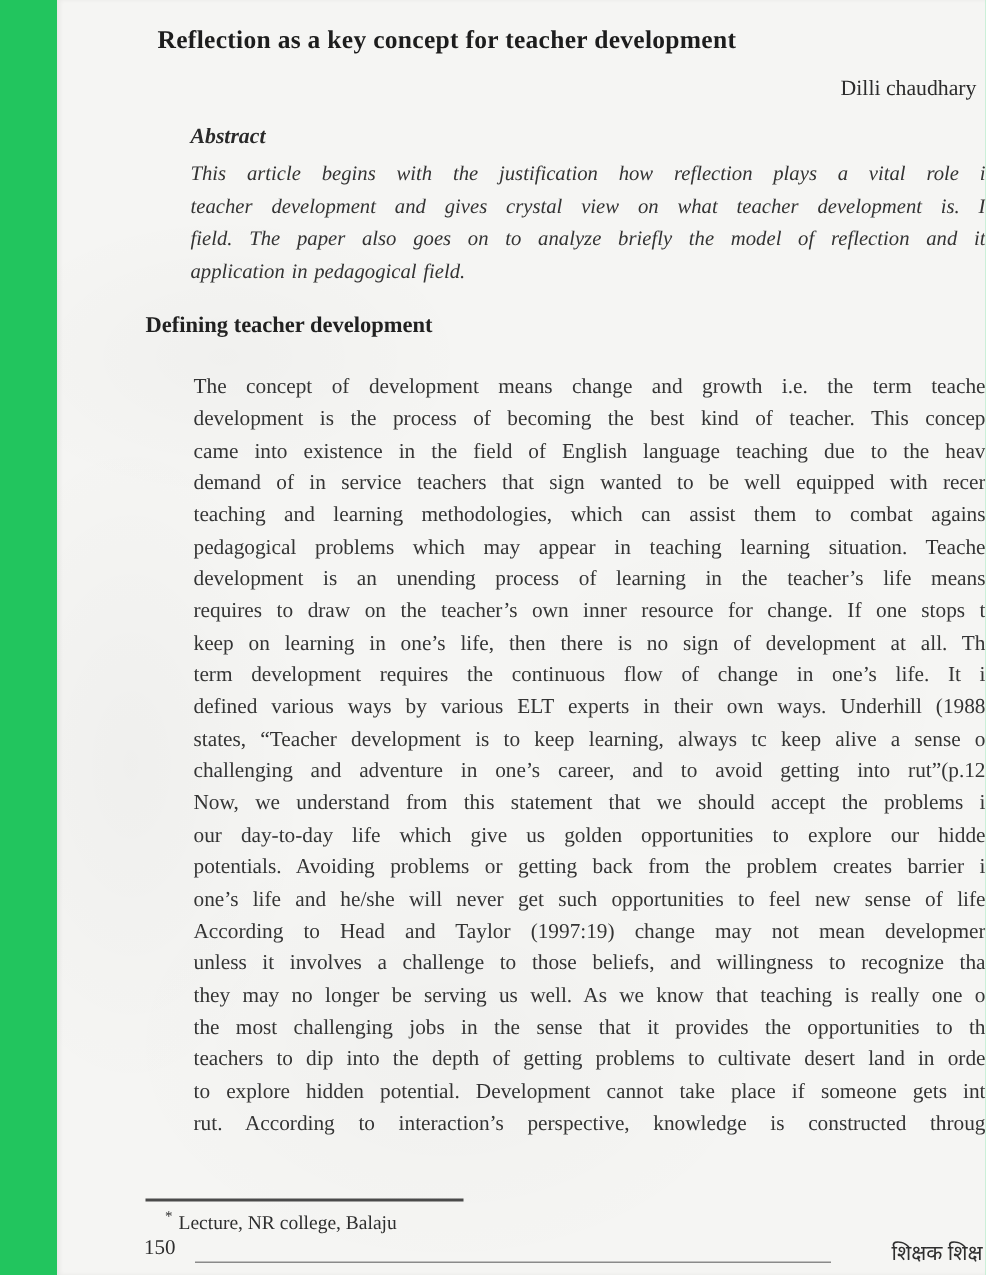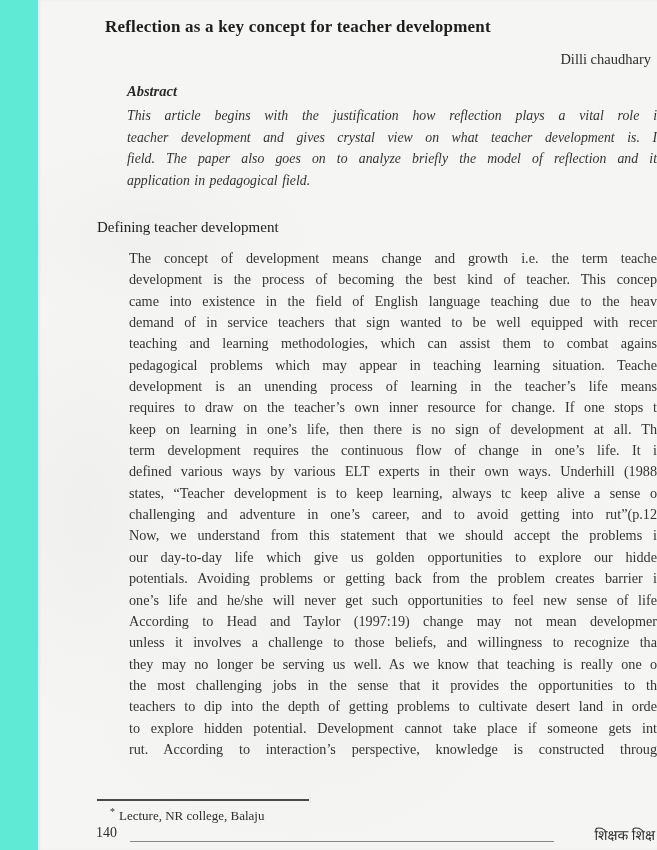--- a/index.html
+++ b/index.html
@@ -1,18 +1,18 @@
 <!DOCTYPE html>
 <html><head>
 <meta charset="utf-8">
 <style>
   html,body { margin:0; padding:0; background:#ffffff; }
   .canvas {
     position:relative; width:657px; height:850px; overflow:hidden;
-    background:#5eead4; font-family:"Liberation Serif", serif;
+    background:#22c55e; font-family:"Liberation Serif", serif;
   }
   .page {
     position:absolute; left:38px; top:0; width:619px; height:850px;
     background:#f5f5f3;
     box-shadow: inset 2px 0 3px rgba(0,0,0,0.05);
   }
   .noise {
     position:absolute; inset:0; pointer-events:none;
     background:
       radial-gradient(240px 140px at 18% 28%, rgba(0,0,0,0.018), transparent 70%),
@@ -31,22 +31,22 @@
   .abs-head {
     position:absolute; left:127px; top:83px;
     font-size:14.5px; font-weight:bold; font-style:italic; color:#2a2a2a;
   }
   .abs-lines {
     position:absolute; left:127px; top:105px; width:530px;
     font-size:13.8px; font-style:italic; color:#333333; word-spacing:1px;
   }
   .abs-lines .tline { height:21.5px; line-height:21.5px; }
   .sec-head {
-    position:absolute; left:97px; top:219px;
-    font-size:15px; font-weight:normal; color:#212121;
+    position:absolute; left:97px; top:209px;
+    font-size:15px; font-weight:bold; color:#212121;
   }
   .body-lines {
     position:absolute; left:97px; top:248px; width:560px;
     font-size:14.2px; color:#343434; word-spacing:1px;
   }
   .body-lines .tline { height:21.35px; line-height:21.35px;margin-left:32px; }
   .tline { text-align:justify; overflow:hidden; }
   .jl { text-align-last:justify; }
   .fn-rule {
     position:absolute; left:97px; top:799px; width:212px;
@@ -119,18 +119,18 @@
       <div class="tline jl">to explore hidden potential. Development cannot take place if someone gets int</div>
       <div class="tline jl">rut. According to interaction’s perspective, knowledge is constructed throug</div>
     </div>
 
   <div class="fn-rule"></div>
 
   <div class="fn-text">
     <span class="sup">*</span><span>Lecture, NR college, Balaju</span>
   </div>
 
-  <div class="footer-pageno">140</div>
+  <div class="footer-pageno">150</div>
 
   <div class="footer-rule"></div>
 
   <div class="footer-journal">शिक्षक शिक्ष</div>
 </div>
 
 </body></html>

